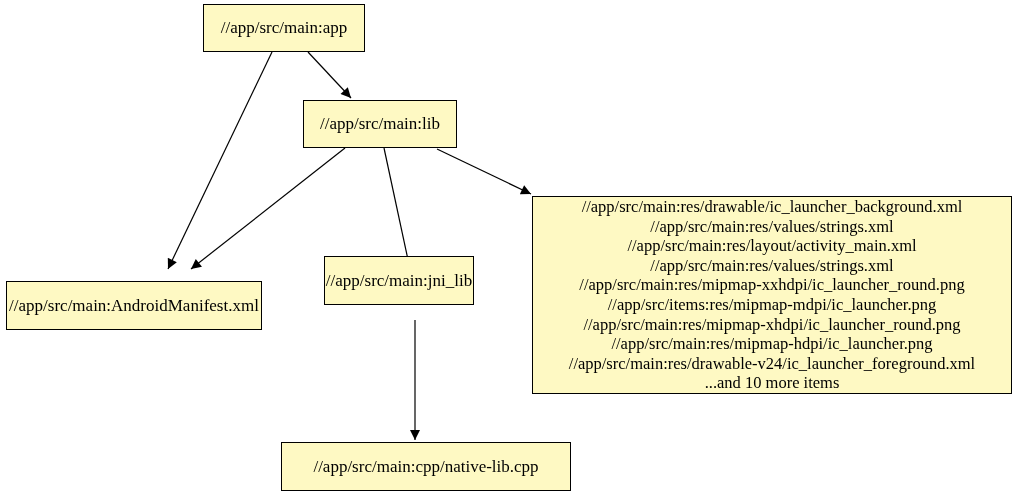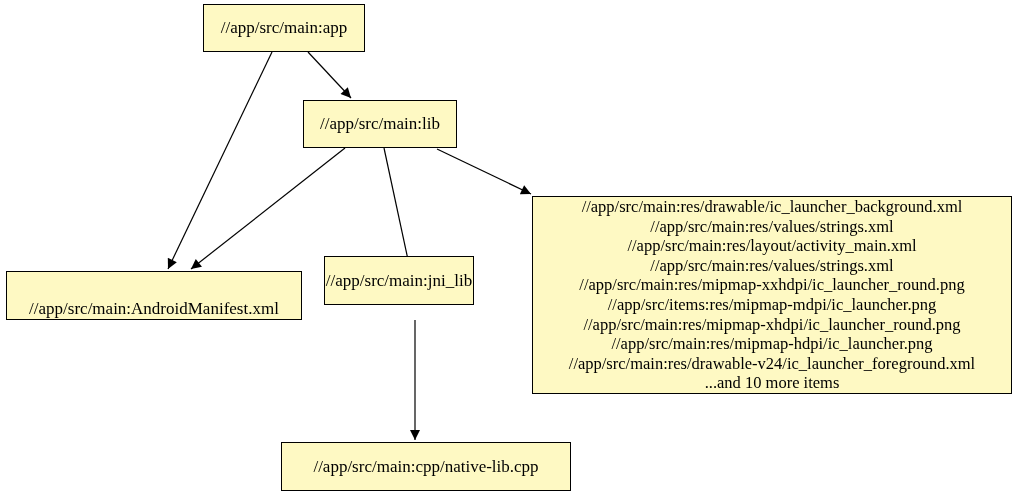--- a/index.html
+++ b/index.html
@@ -30,21 +30,21 @@
     display: flex;
     align-items: center;
     justify-content: center;
     text-align: center;
     font-size: 17px;
     line-height: 1.15;
     white-space: nowrap;
   }
   .node-app        { left: 203px; top: 4px;   width: 162px; height: 48px; }
   .node-lib        { left: 303px; top: 100px; width: 154px; height: 48px; }
-  .node-manifest   { left: 6px;   top: 271px; width: 296px; height: 49px; align-items: flex-end; }
+  .node-manifest   { left: 6px;   top: 281px; width: 256px; height: 49px; }
   .node-jni-lib    { left: 324px; top: 256px; width: 150px; height: 49px; }
   .node-native-lib { left: 281px; top: 442px; width: 290px; height: 49px; }
   .node-resources  {
     left: 532px; top: 196px; width: 480px; height: 198px;
     flex-direction: column;
     justify-content: center;
     font-size: 16.5px;
     line-height: 19.6px;
   }
   .res-line { width: 100%; }

